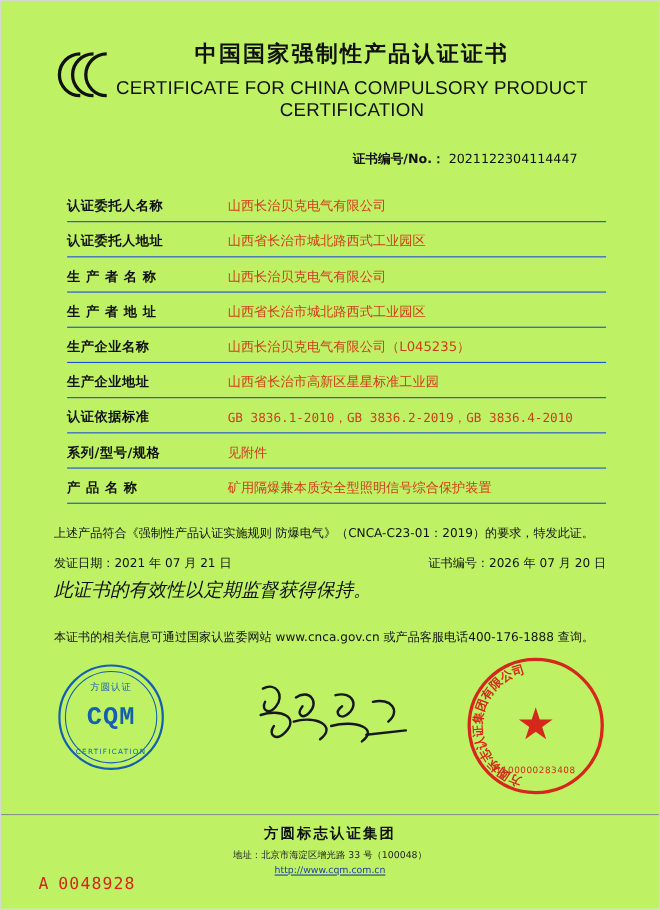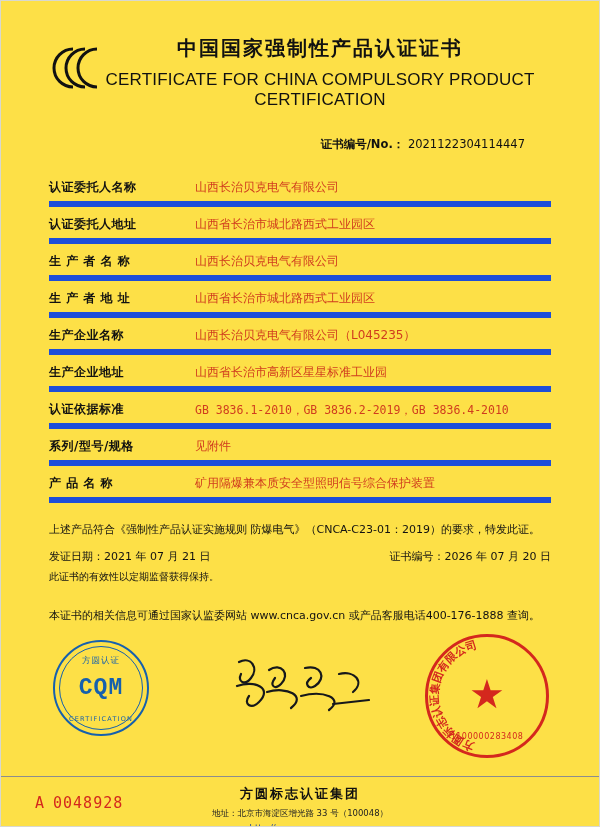--- a/index.html
+++ b/index.html
@@ -7,21 +7,21 @@
     padding: 0;
     background: #ffffff;
   }
   body {
     font-family: "DejaVu Sans", "Liberation Sans", sans-serif;
   }
   .page {
     position: relative;
     width: 600px;
     height: 827px;
-    background: #fde047;
+    background: #bef264;
     overflow: hidden;
     box-sizing: border-box;
     border: 1px solid #d8d8d0;
   }
 
   
   .header {
     position: relative;
     padding-top: 34px;
     height: 72px;
@@ -64,21 +64,22 @@
   .certno-value { color: #111; }
 
   
   .fields {
     margin: 18px 48px 0 48px;
   }
   .field-row {
     display: flex;
     align-items: flex-end;
     height: 31px;
-    border-bottom: 6px solid #1d4ed8;
+    border-bottom: 1px solid #1d4ed8;
+    margin-left: 12px;
   }
   .field-label {
     width: 132px;
     flex: 0 0 132px;
     font-size: 12px;
     font-weight: bold;
     color: #111;
     padding-bottom: 5px;
     letter-spacing: 0.5px;
     white-space: nowrap;
@@ -110,22 +111,23 @@
   .dates-row {
     display: flex;
     justify-content: space-between;
     font-size: 11px;
     margin-top: 8px;
   }
   .dates-left, .dates-right {
     white-space: nowrap;
   }
   .para-note {
-    font-size: 10px;
+    font-size: 17px;
     margin-top: 6px;
+    font-style: italic;
   }
   .para-web {
     font-size: 11px;
     margin-top: 22px;
     line-height: 20px;
   }
 
   
   .seals {
     position: relative;

